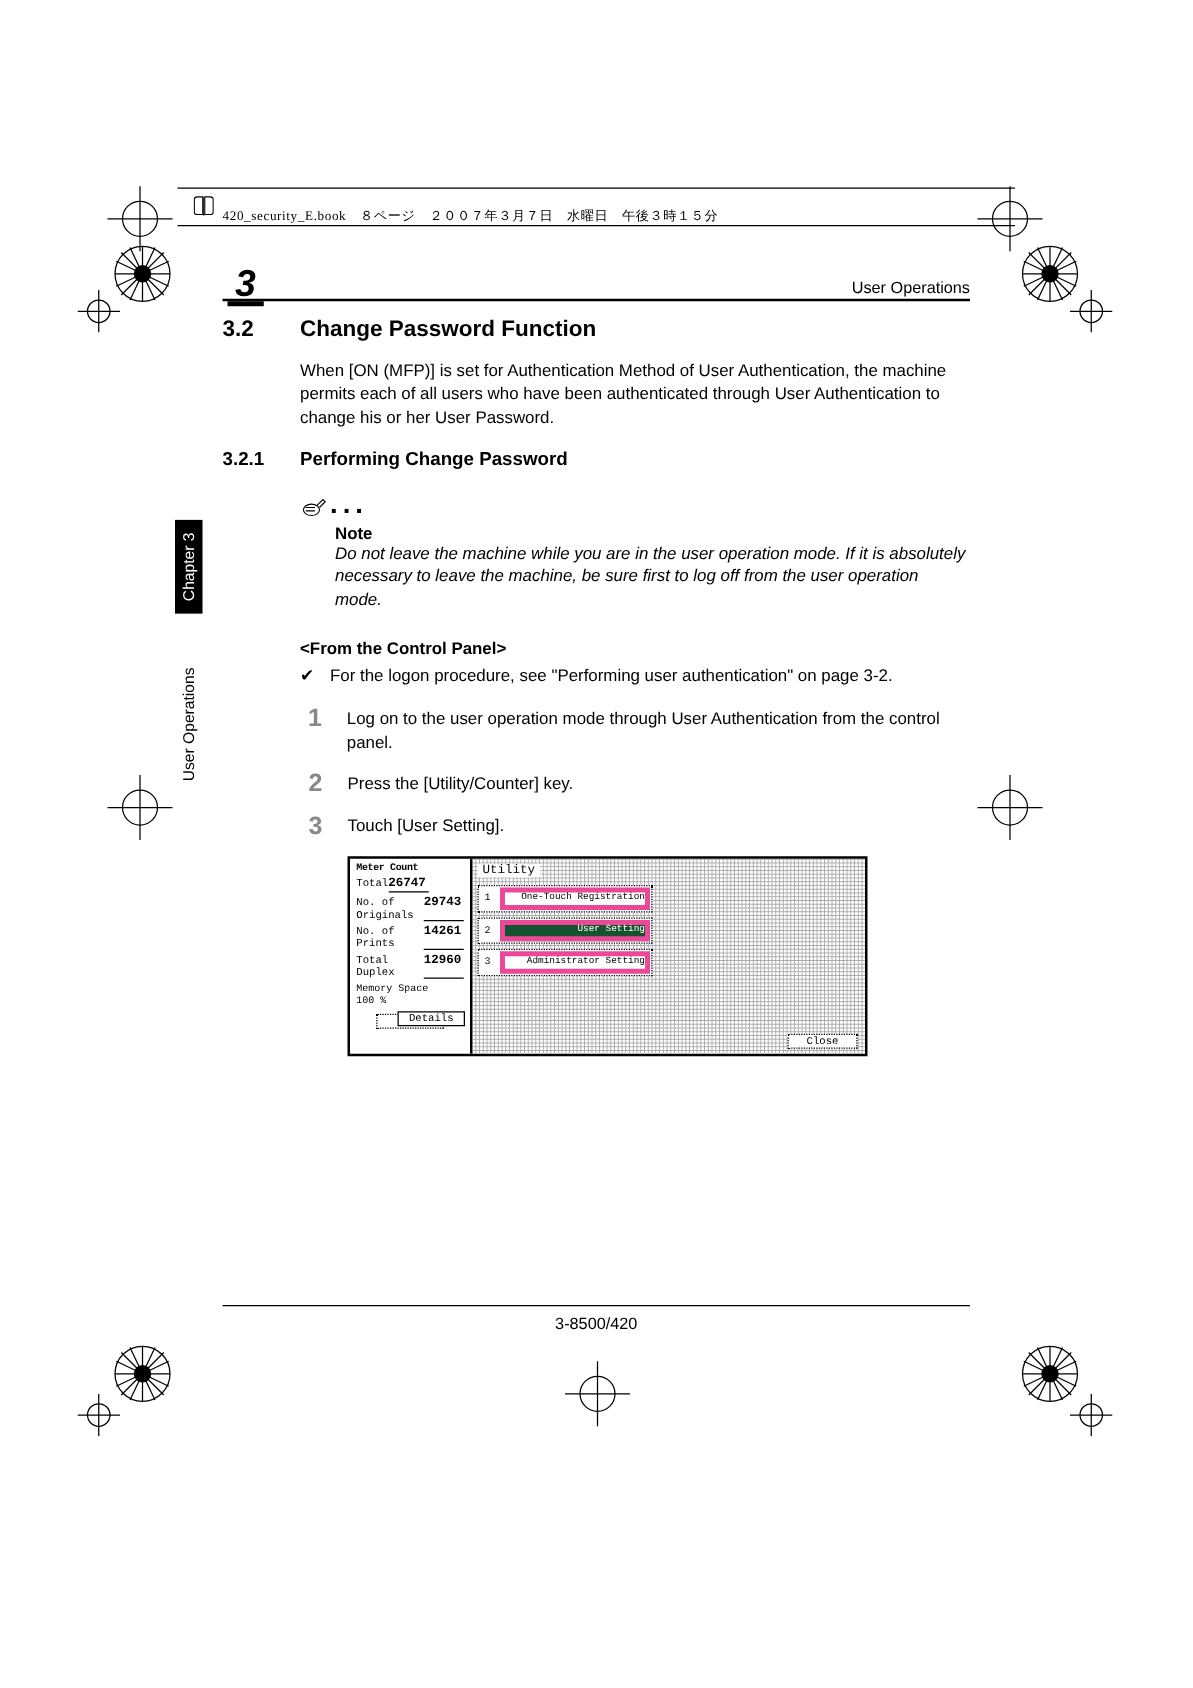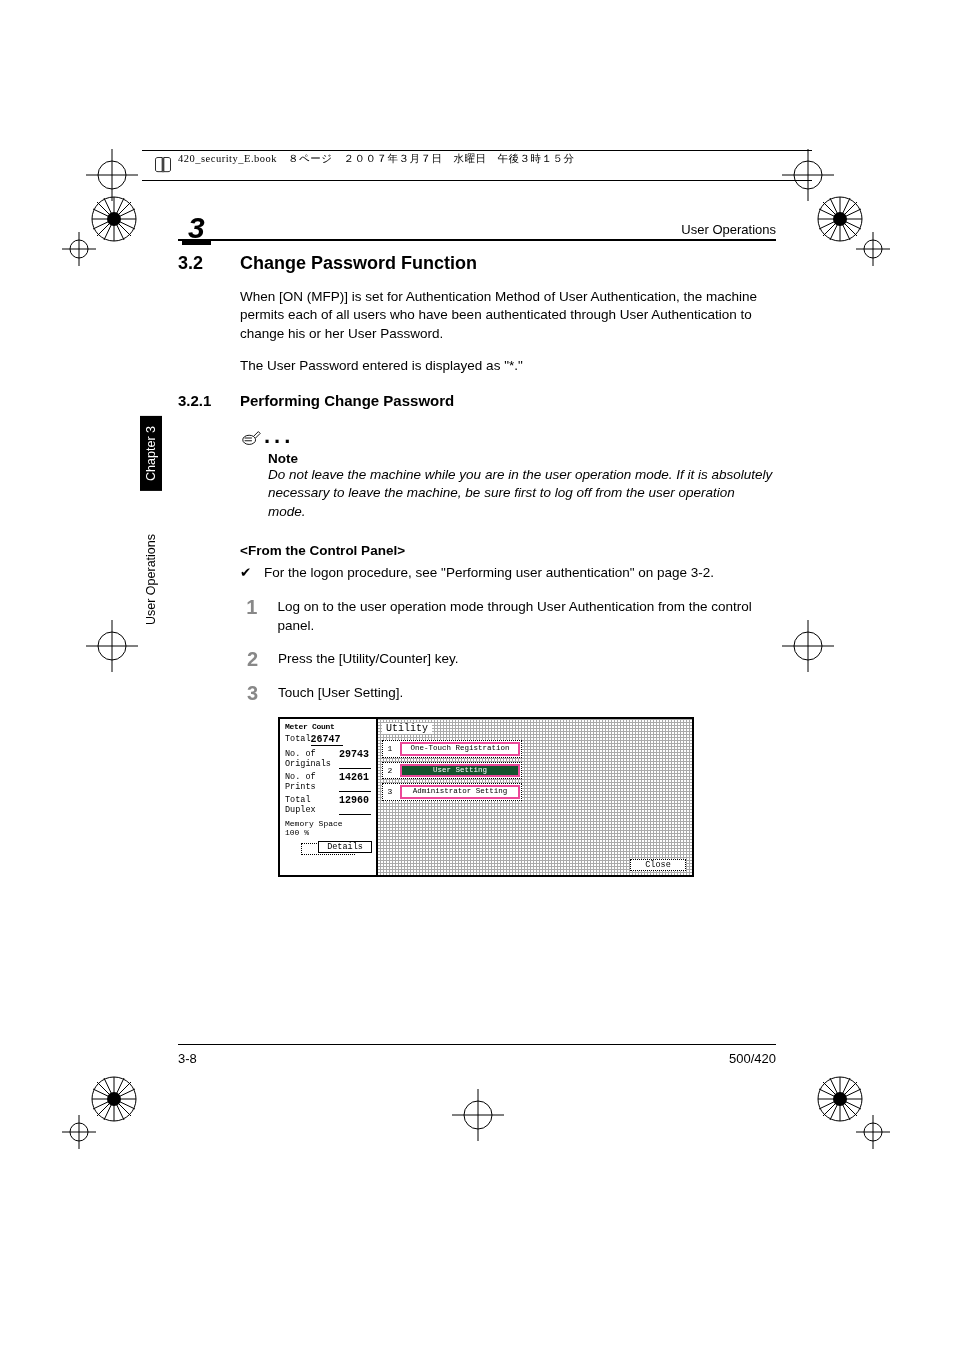--- a/index.html
+++ b/index.html
@@ -51,21 +51,21 @@
   .mc-br { left:856px; top:1115px; }
 
   
   .book-header {
     position: absolute;
     left: 142px;
     top: 152px;
     right: 142px;
     height: 28px;
     display: flex;
-    align-items: flex-start;
+    align-items: flex-end;
   }
   .book-line-top, .book-line-bot {
     position: absolute;
     left: 142px;
     right: 142px;
     height: 1px;
     background: #000;
   }
   .book-line-top { top: 150px; }
   .book-line-bot { top: 180px; }
@@ -255,23 +255,23 @@
     padding:1px;
     border:1px dotted #000;
   }
   .menu-item .idx{
     width:12px; height:12px;
     font-size:8px;
     display:flex;align-items:center;justify-content:center;
   }
   .menu-item .lbl{
     flex:1;
-    border:2px solid #ec4899;
+    border:4px solid #ec4899;
     font-size:7.5px;
-    text-align:center;
+    text-align:right;
     padding:1px 0;
     line-height:1;
   }
   .menu-item.sel .lbl{ background:#14532d;color:#fff; }
   .close-btn{ position:absolute; right:6px; bottom:4px; border-style:dotted; width:48px; text-align:center; background:#fff;}
 
   
   .sidetab {
     position: absolute;
     left: 140px;
@@ -291,21 +291,21 @@
     padding:0 4px;
   }
 
   
   .page-footer {
     position:absolute;
     left:178px; right:178px;
     top: 1044px;
     border-top:1px solid #000;
     display:flex;
-    justify-content:space-between;
+    justify-content:center;
     font-size:13px;
     padding-top:6px;
   }
 </style>
 </head>
 <body>
 <div class="sheet">
 
 <div class="crosshair ch-header-l">
   <svg viewBox="0 0 60 60">
@@ -445,21 +445,20 @@
 
 <div class="sidetab chapter">Chapter 3</div>
 <div class="sidetab section">User Operations</div>
 
 <div class="content">
   <div class="h2row">
     <span class="num">3.2</span>
     <span>Change Password Function</span>
   </div>
   <p class="bodytext">When [ON (MFP)] is set for Authentication Method of User Authentication, the machine permits each of all users who have been authenticated through User Authentication to change his or her User Password.</p>
-  <p class="bodytext">The User Password entered is displayed as "*."</p>
 
   <div class="h3row">
     <span class="num">3.2.1</span>
     <span>Performing Change Password</span>
   </div>
 
   <div class="note-block">
     <span class="note-icon">
       <svg viewBox="0 0 24 24">
             <ellipse cx="10" cy="14" rx="7" ry="5" fill="none" stroke="#000"></ellipse>

